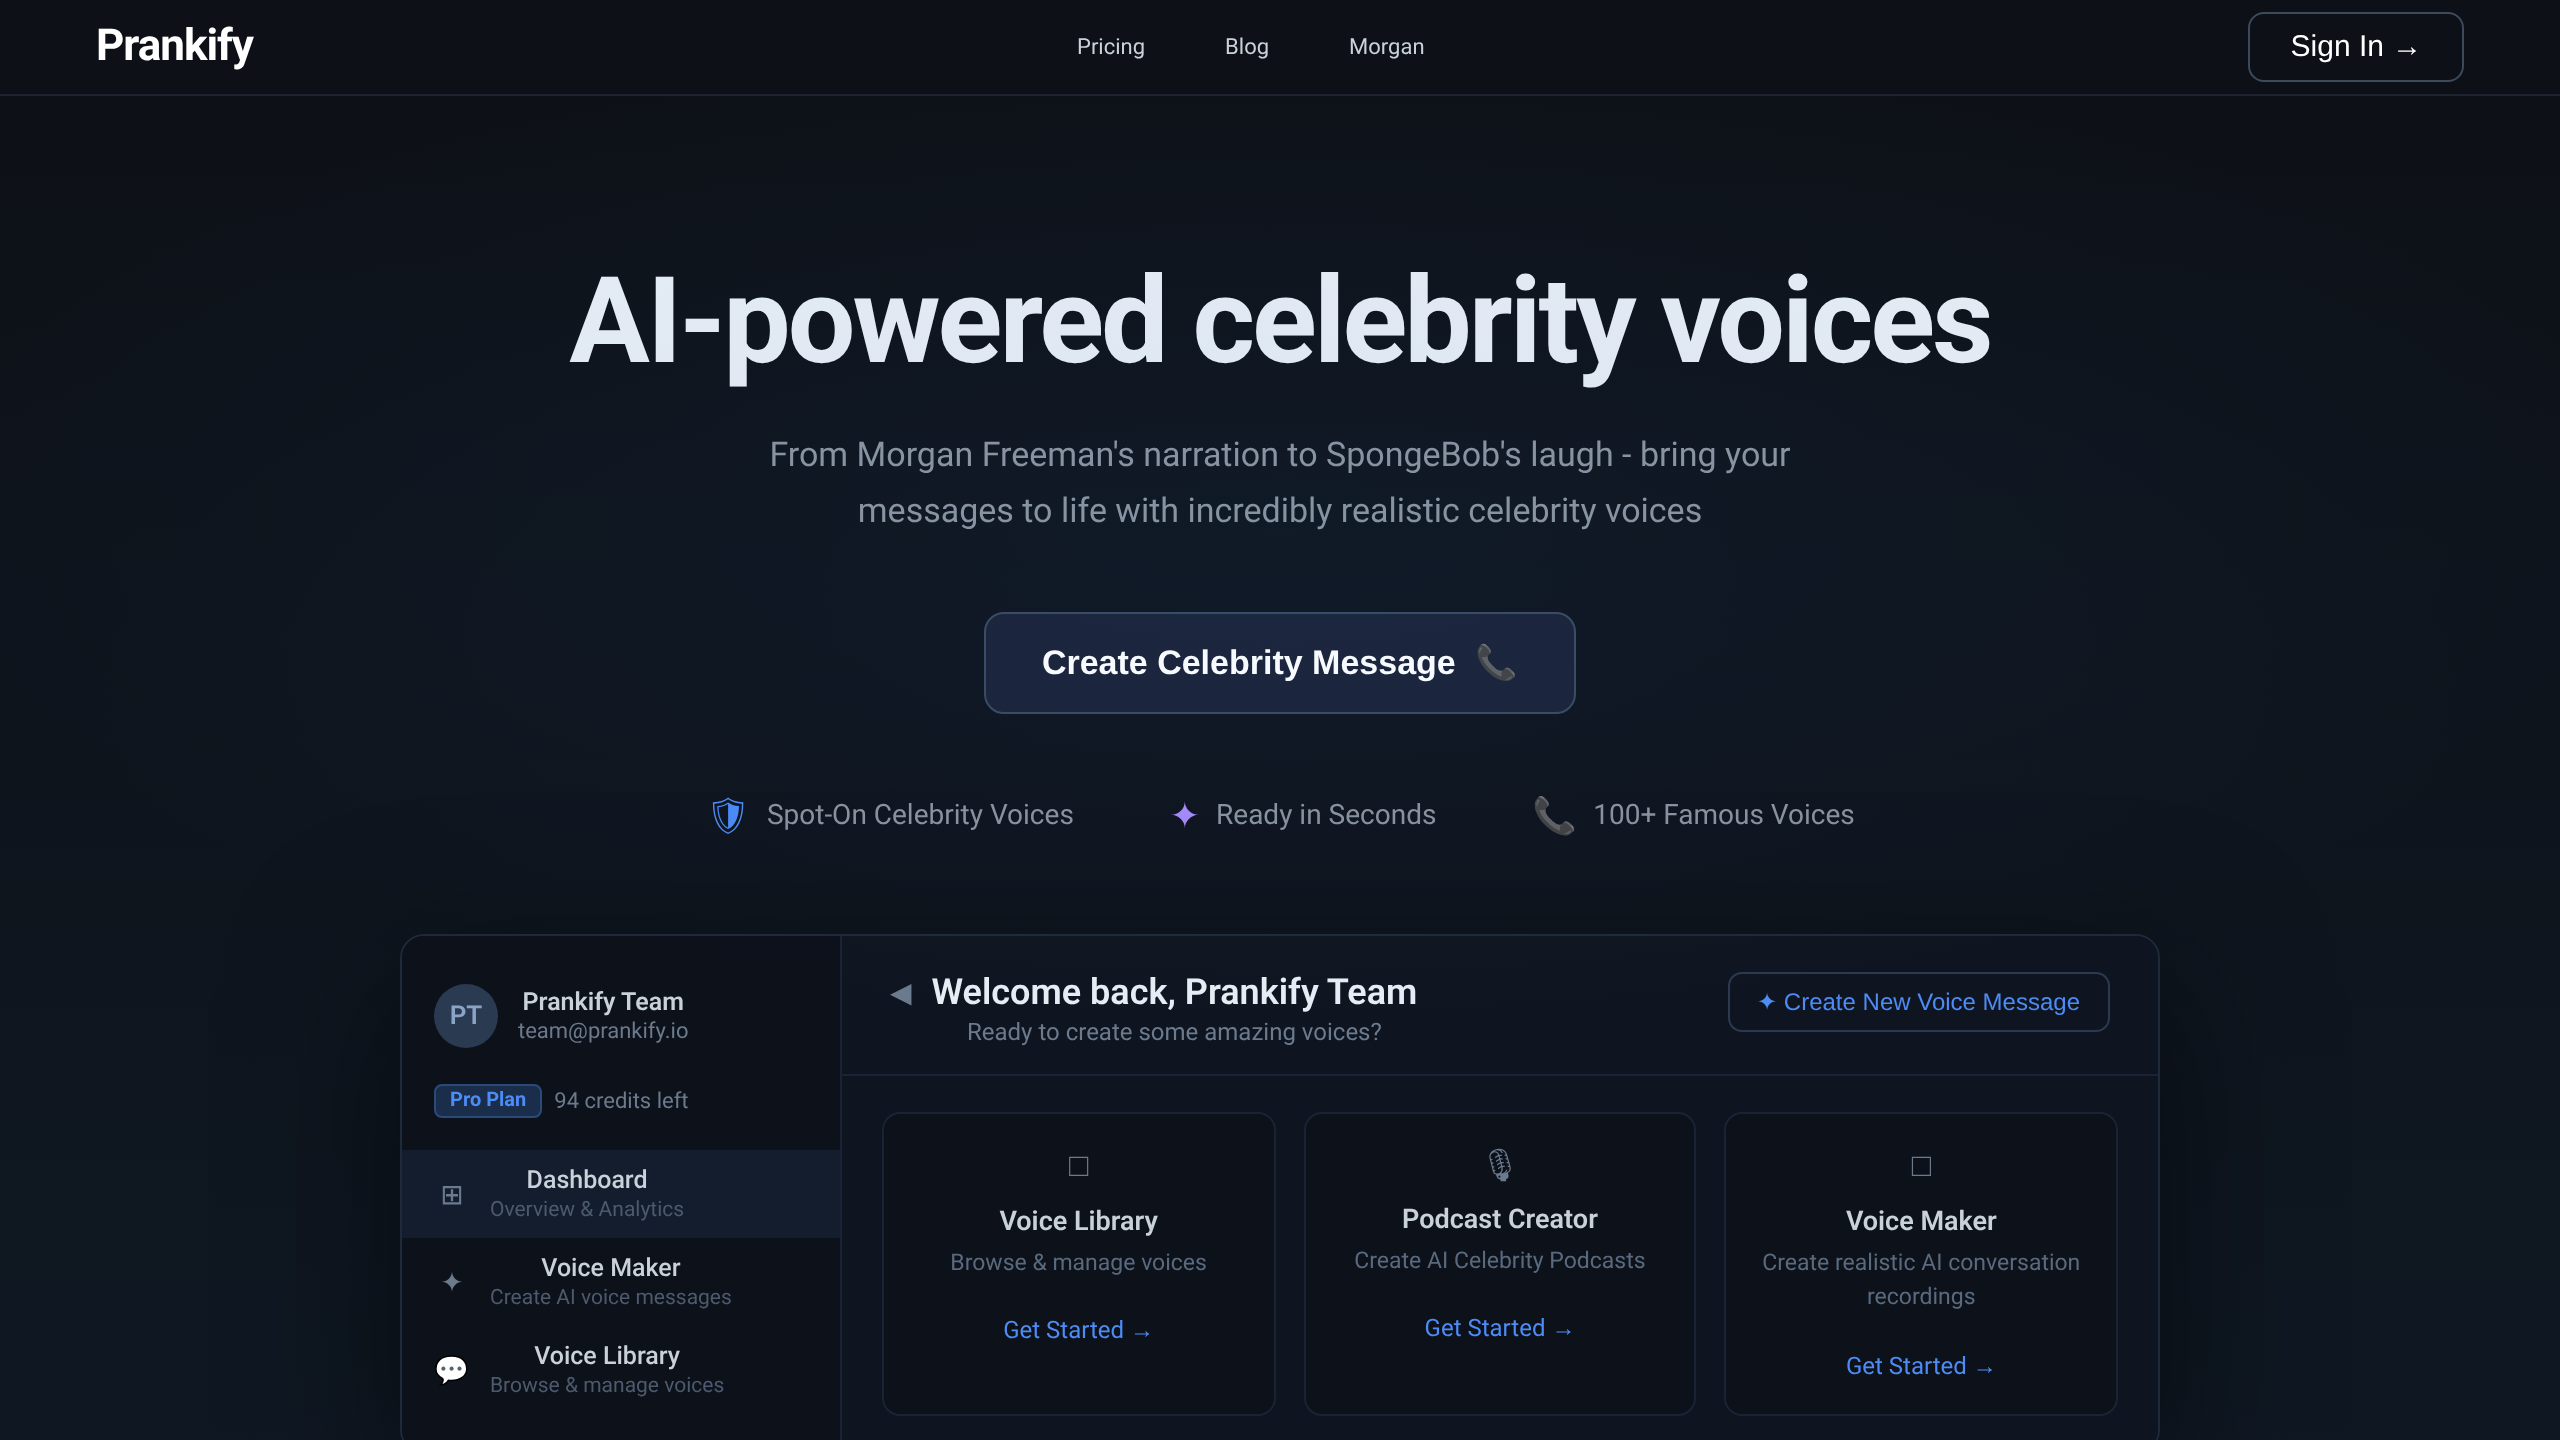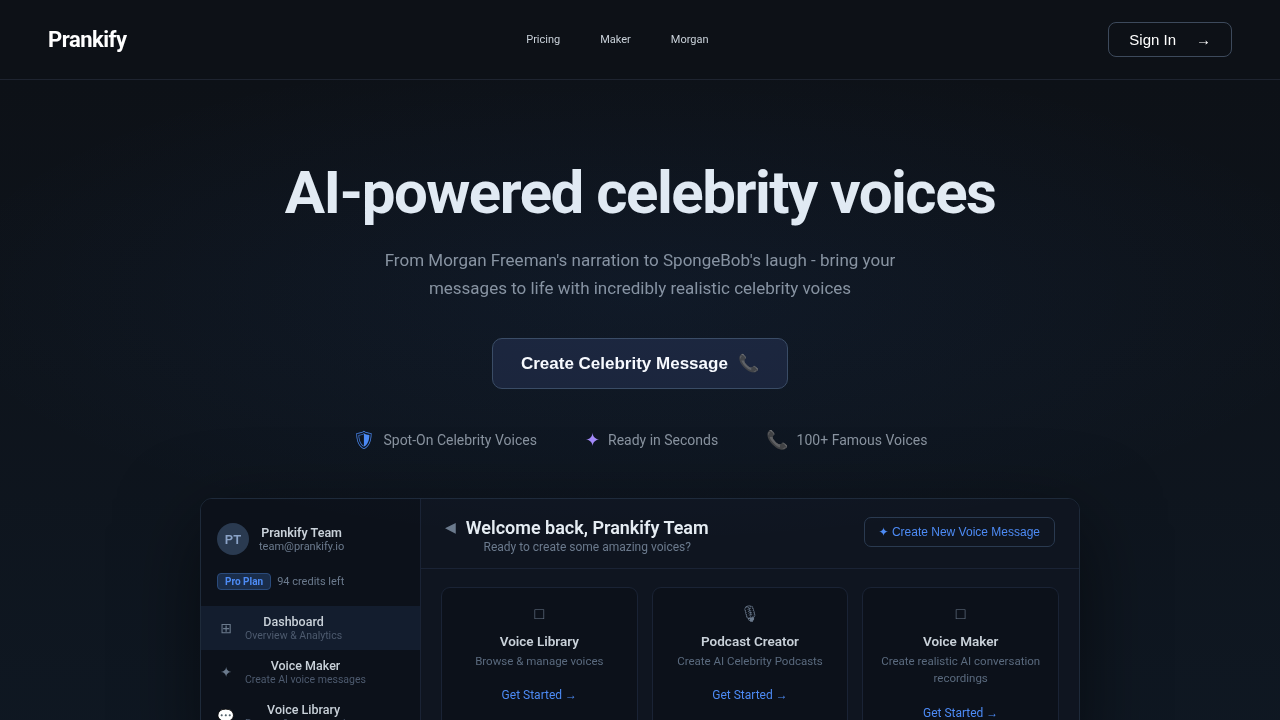--- a/index.html
+++ b/index.html
@@ -11,21 +11,21 @@
       min-height: 720px;
       overflow-x: hidden;
     }
 
     
     nav {
       display: flex;
       align-items: center;
       justify-content: space-between;
       padding: 0 48px;
-      height: 80px;
+      height: 48px;
       background: #0d1117;
       border-bottom: 1px solid #1e2430;
       position: relative;
       z-index: 10;
     }
     .nav-logo {
       font-size: 22px;
       font-weight: 700;
       color: #ffffff;
       letter-spacing: -0.5px;
@@ -37,21 +37,21 @@
     }
     .nav-link {
       color: #c9d1d9;
       font-size: 11px;
       cursor: pointer;
       text-decoration: none;
     }
     .sign-in-btn {
       display: flex;
       align-items: center;
-      gap: 20px;
+      gap: 4px;
       background: transparent;
       border: 1.5px solid #3d4a5c;
       color: #ffffff;
       padding: 8px 20px;
       border-radius: 8px;
       font-size: 15px;
       cursor: pointer;
       font-weight: 500;
     }
 
@@ -301,21 +301,21 @@
       cursor: pointer;
     }
   </style>
 </head>
 <body>
 
 <nav>
   <span class="nav-logo">Prankify</span>
   <div class="nav-links">
     <a class="nav-link">Pricing</a>
-    <a class="nav-link">Maker</a>
+    <a class="nav-link">Blog</a>
     <a class="nav-link">Morgan</a>
   </div>
   <button class="sign-in-btn">
     <span>Sign In</span>
     <span>→</span>
   </button>
 </nav>
 
 <section class="hero">
   <h1 class="hero-title">AI-powered celebrity voices</h1>

